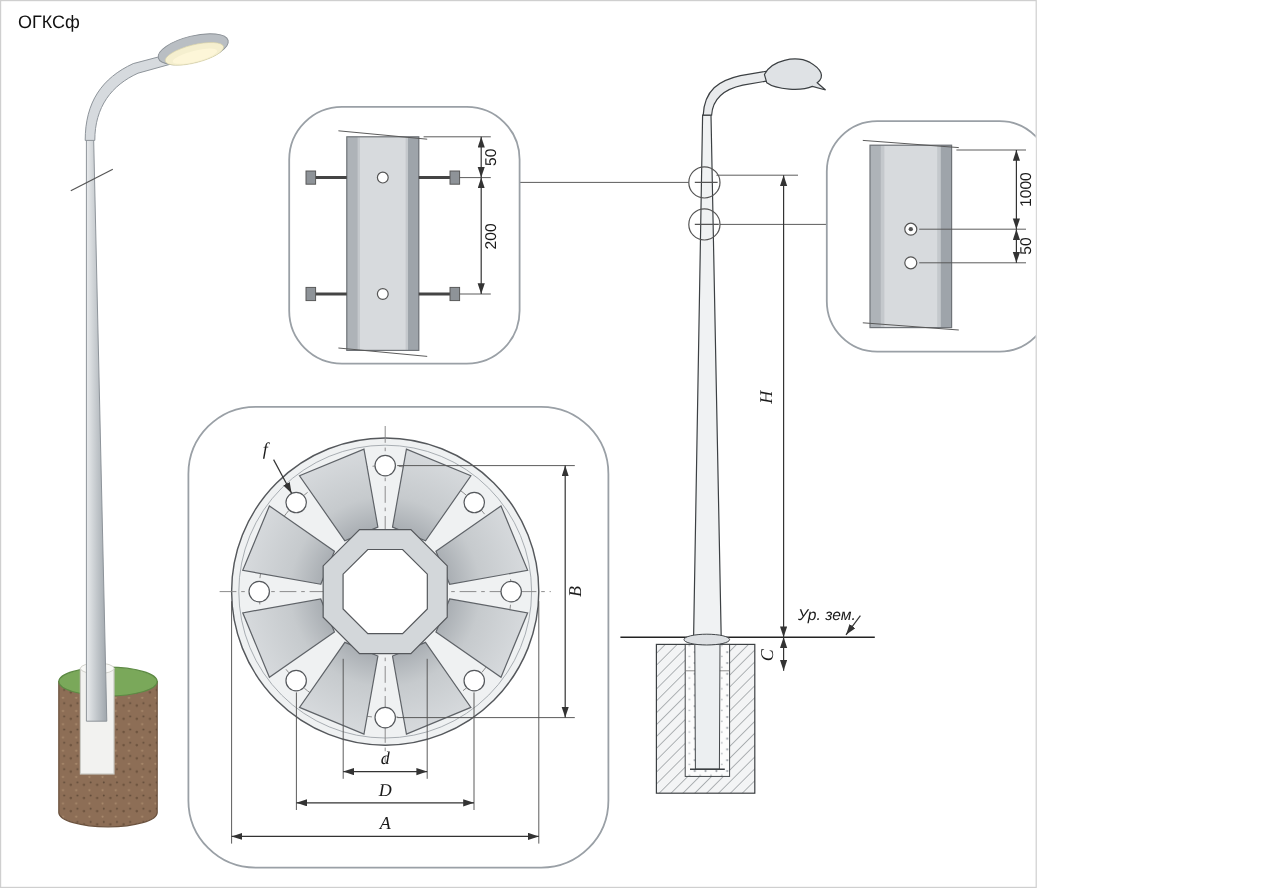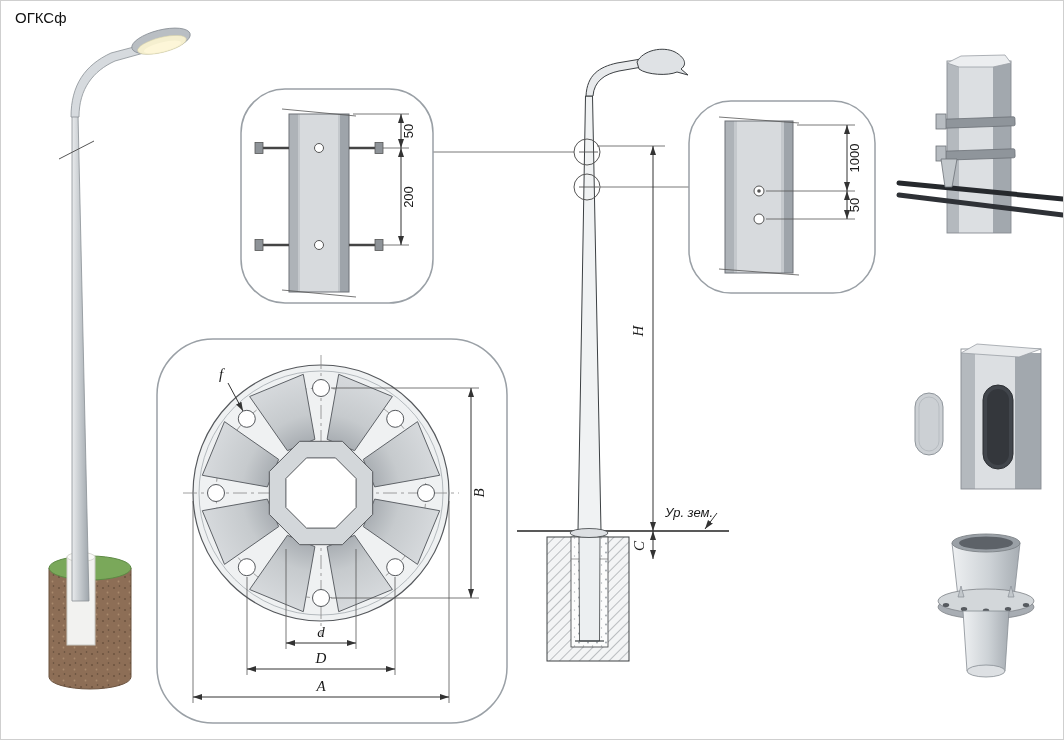--- a/index.html
+++ b/index.html
@@ -1,16 +1,16 @@
 <!DOCTYPE html>
 <html><head>
 <meta charset="utf-8">
 <style>
   html,body{margin:0;padding:0;background:#fff;}
-  .canvas{position:relative;width:1064px;height:740px;background:#ffffff;
+  .canvas{position:relative;width:864px;height:740px;background:#ffffff;
           border:1px solid #cfcfcf;box-sizing:border-box;overflow:hidden;
           font-family:"Liberation Sans",sans-serif;}
   svg{position:absolute;left:0;top:0;}
   text{font-family:"Liberation Sans",sans-serif;}
   .t-title{font-size:15px;fill:#111;}
   .t-num{font-size:13px;fill:#1a1a1a;text-anchor:middle;}
   .t-letter{font-size:15px;fill:#1a1a1a;text-anchor:middle;font-style:italic;
             font-family:"Liberation Serif",serif;}
   .t-ground{font-size:13px;fill:#1a1a1a;font-style:italic;}
   .thin{stroke:#555;stroke-width:0.8;fill:none;}

